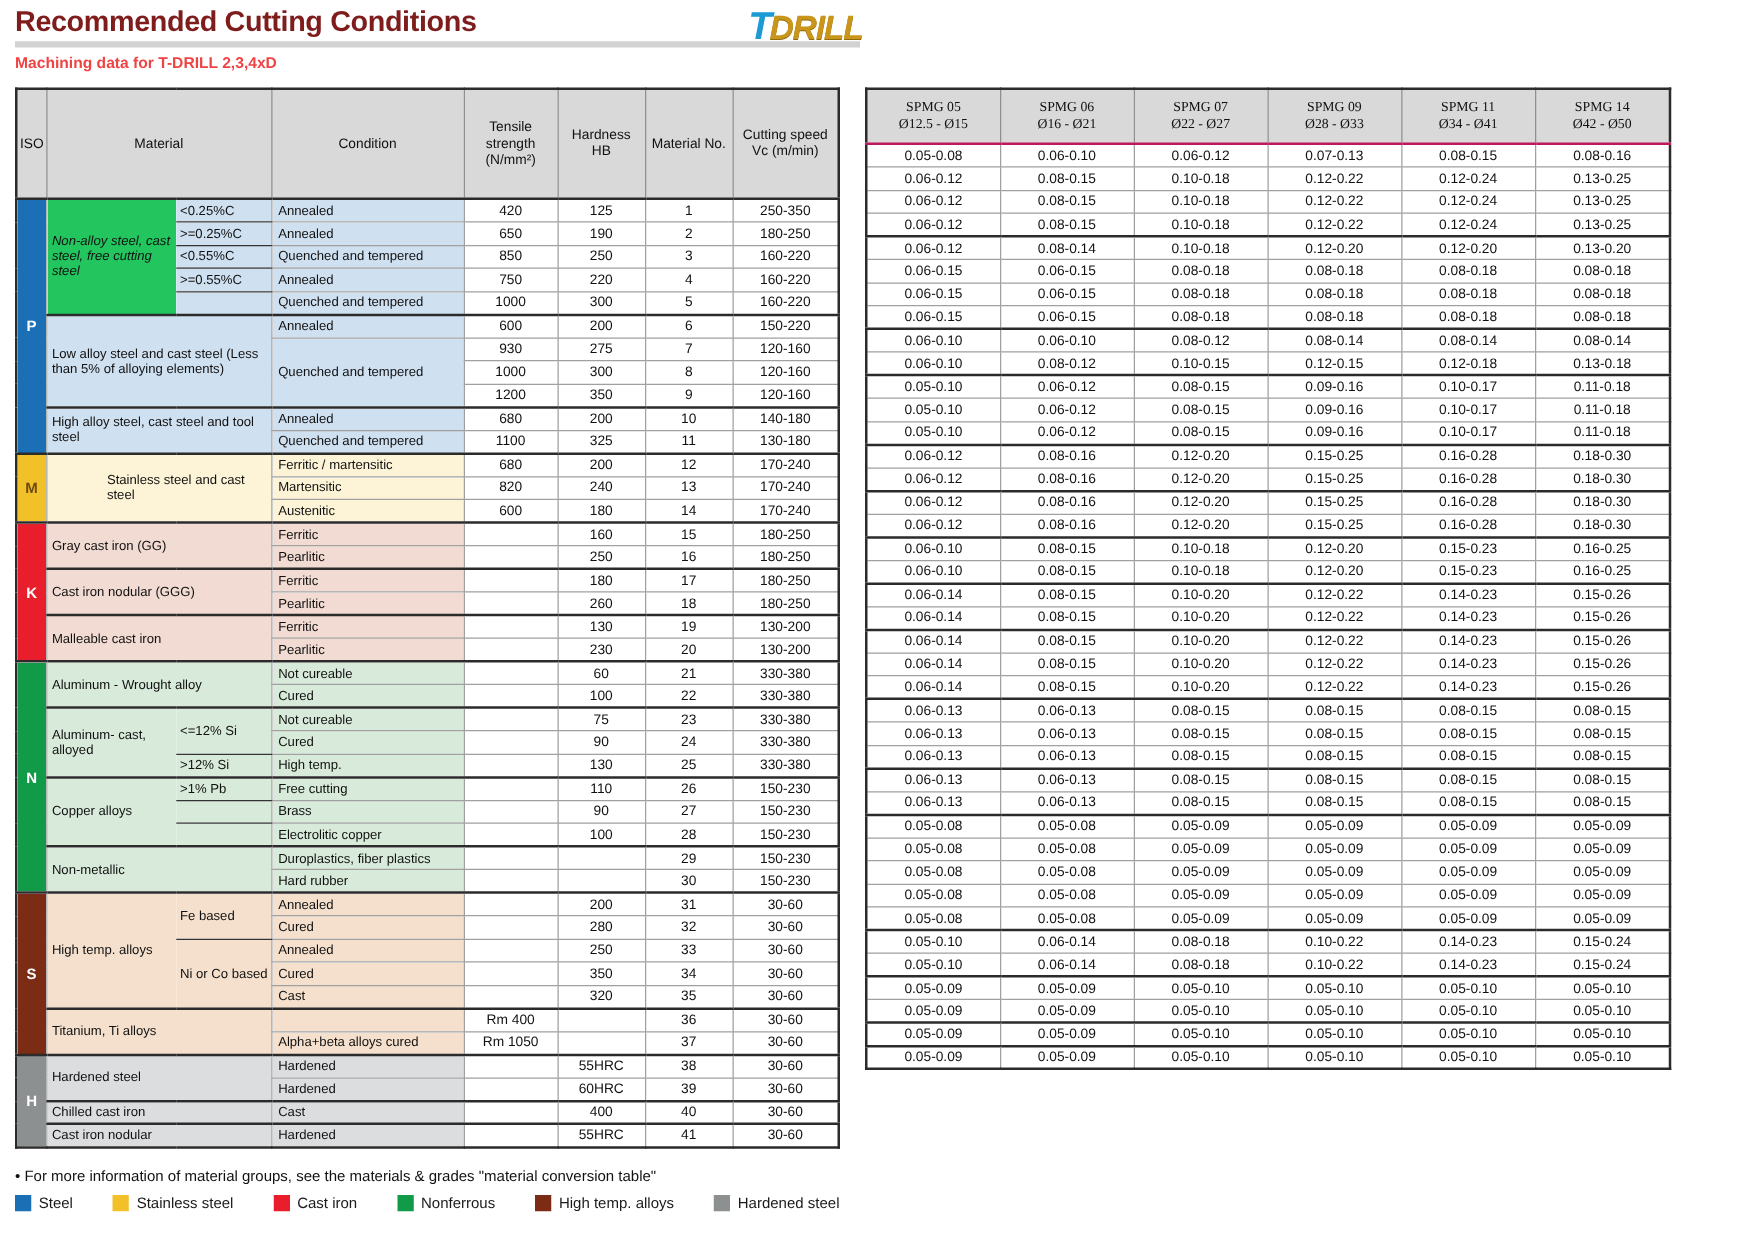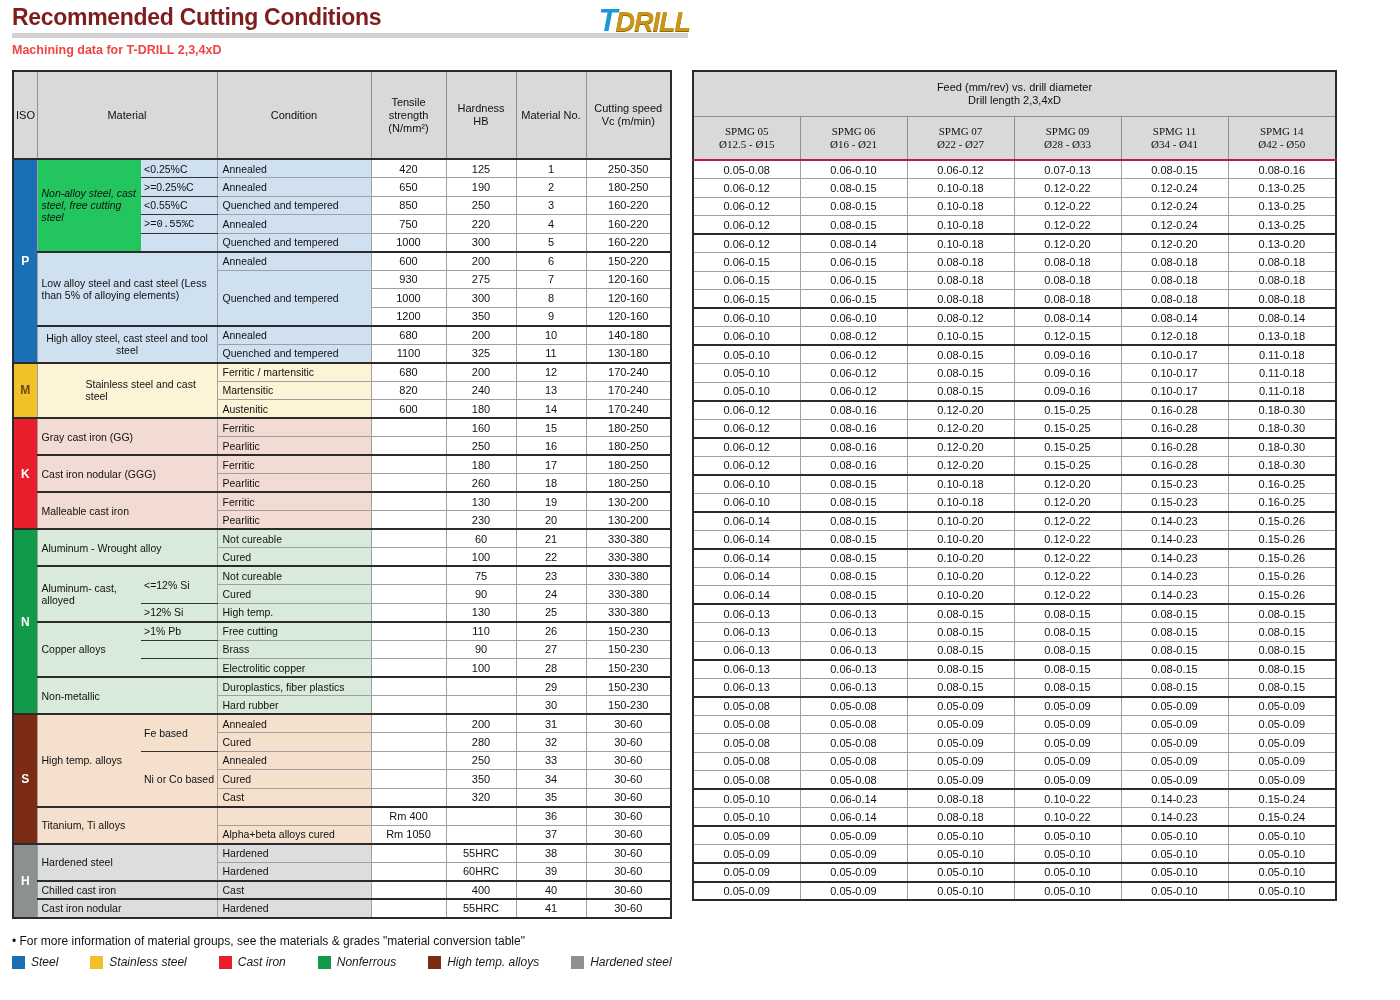--- a/index.html
+++ b/index.html
@@ -45,21 +45,21 @@
   td.mat-cell{text-align:left;padding:1px 4px;font-size:10.5px;line-height:12px;}
   td.qual-cell{text-align:left;padding:1px 3px;font-size:10.5px;white-space:nowrap;}
   td.cond-cell{text-align:left;padding:0 5px;white-space:nowrap;font-size:10.5px;}
   td.data-cell{text-align:center;white-space:nowrap;}
   td.no-r{border-right:none;}
   td.no-l{border-left:none;}
   td.underline{border-bottom:1.5px solid #333 !important;}
   td.tb{border-bottom:2px solid #2b2b2b !important;}
 
   .footnote{position:absolute;left:12px;top:934px;font-size:12px;color:#111;}
-  .legend{position:absolute;left:12px;top:955px;display:flex;gap:32px;align-items:flex-end;font-style:italic;}
+  .legend{position:absolute;left:12px;top:955px;display:flex;gap:32px;align-items:flex-end;}
   .legend-item{display:flex;align-items:center;font-size:12px;}
   .legend-swatch{width:13px;height:13px;margin-right:6px;display:inline-block;}
 </style>
 </head>
 <body>
 
 <div class="page-title">Recommended Cutting Conditions</div>
 <div class="title-band"></div>
 <div class="logo">
   <span class="t">T</span><span class="drill">DRILL</span>
@@ -109,21 +109,21 @@
       </tr>
       <tr>
         <td class="qual-cell no-l underline" rowspan="1" style="background: rgb(207, 224, 241);">&lt;0.55%C</td>
         <td class="cond-cell" rowspan="1" style="background: rgb(207, 224, 241);">Quenched and tempered</td>
         <td class="data-cell">850</td>
         <td class="data-cell">250</td>
         <td class="data-cell">3</td>
         <td class="data-cell">160-220</td>
       </tr>
       <tr>
-        <td class="qual-cell no-l underline" rowspan="1" style="background: rgb(207, 224, 241); font-family: Liberation Mono, monospace;">&gt;=0.55%C</td>
+        <td class="qual-cell no-l underline" rowspan="1" style="background: rgb(207, 224, 241);">&gt;=0.55%C</td>
         <td class="cond-cell" rowspan="1" style="background: rgb(207, 224, 241);">Annealed</td>
         <td class="data-cell">750</td>
         <td class="data-cell">220</td>
         <td class="data-cell">4</td>
         <td class="data-cell">160-220</td>
       </tr>
       <tr>
         <td class="qual-cell no-l tb" rowspan="1" style="background: rgb(207, 224, 241);"></td>
         <td class="cond-cell tb" rowspan="1" style="background: rgb(207, 224, 241);">Quenched and tempered</td>
         <td class="data-cell tb">1000</td>
@@ -152,21 +152,21 @@
         <td class="data-cell">8</td>
         <td class="data-cell">120-160</td>
       </tr>
       <tr>
         <td class="data-cell tb">1200</td>
         <td class="data-cell tb">350</td>
         <td class="data-cell tb">9</td>
         <td class="data-cell tb">120-160</td>
       </tr>
       <tr>
-        <td class="mat-cell tb" rowspan="2" colspan="2" style="background: rgb(207, 224, 241); text-align: center;">High alloy steel, cast steel and tool steel</td>
+        <td class="mat-cell tb" rowspan="2" colspan="2" style="background: rgb(207, 224, 241);">High alloy steel, cast steel and tool steel</td>
         <td class="cond-cell" rowspan="1" style="background: rgb(207, 224, 241);">Annealed</td>
         <td class="data-cell">680</td>
         <td class="data-cell">200</td>
         <td class="data-cell">10</td>
         <td class="data-cell">140-180</td>
       </tr>
       <tr>
         <td class="cond-cell tb" rowspan="1" style="background: rgb(207, 224, 241);">Quenched and tempered</td>
         <td class="data-cell tb">1100</td>
         <td class="data-cell tb">325</td>
@@ -414,26 +414,20 @@
 <table id="right-table">
   <colgroup>
     <col style="width:107px">
       <col style="width:107px">
       <col style="width:107px">
     <col style="width:107px">
       <col style="width:107px">
       <col style="width:108px">
   </colgroup>
   <thead>
-    <tr class="rt-title-row">
-      <th colspan="6">
-        <div>Feed (mm/rev) vs. drill diameter</div>
-        <div>Drill length 2,3,4xD</div>
-      </th>
-    </tr>
     <tr class="rt-cols-row">
       <th>
         <div>SPMG 05</div>
           <div>Ø12.5 - Ø15</div>
       </th>
       <th>
         <div>SPMG 06</div>
           <div>Ø16 - Ø21</div>
       </th>
       <th>

